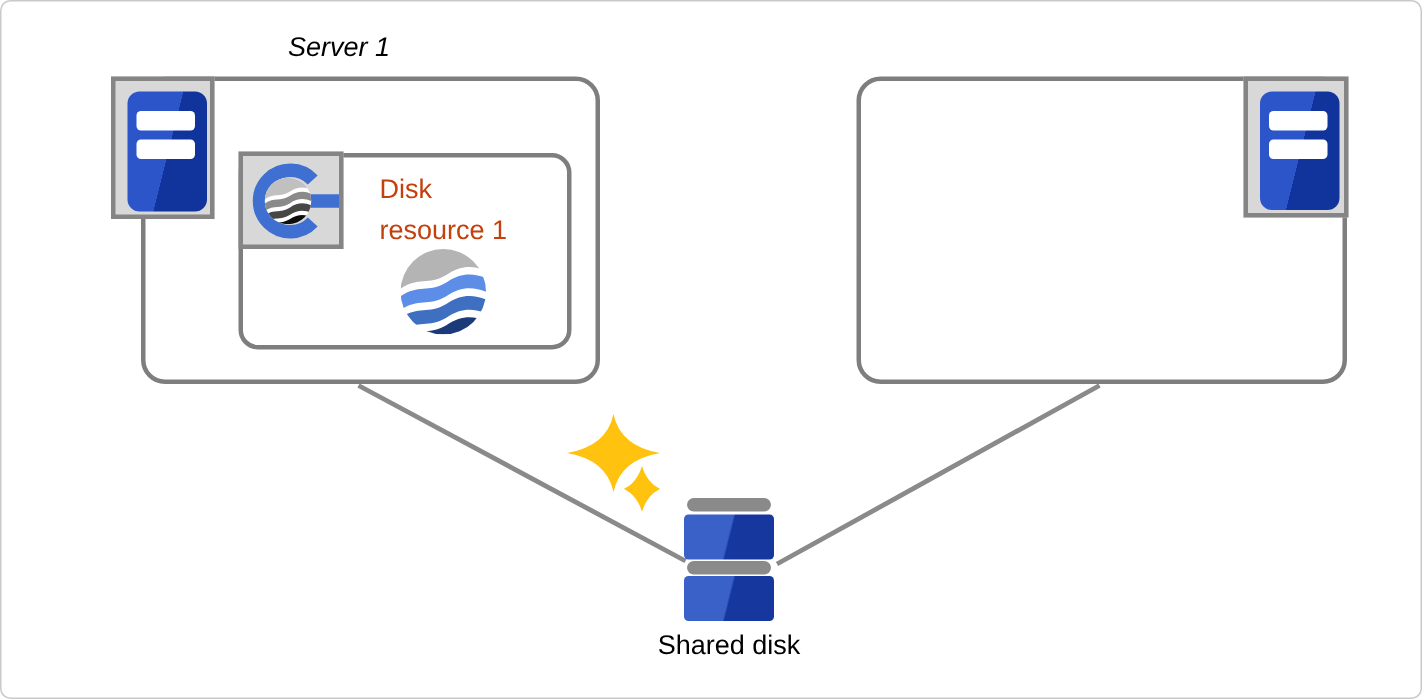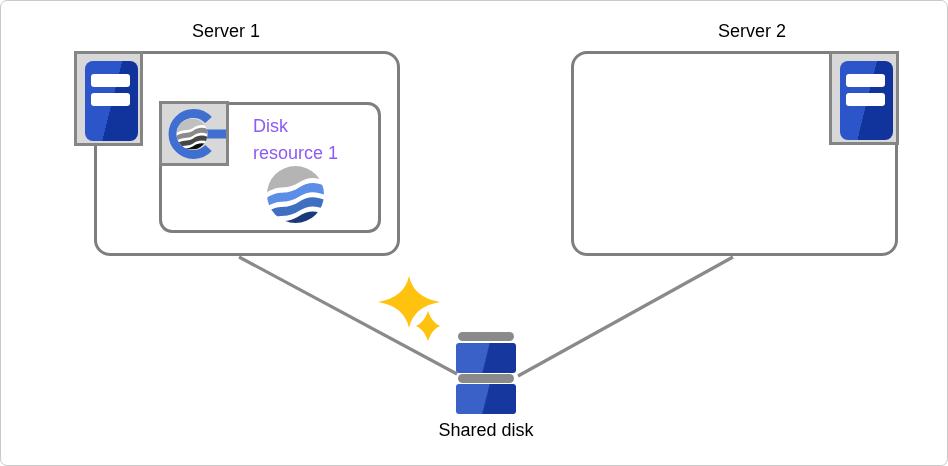--- a/index.html
+++ b/index.html
@@ -43,21 +43,21 @@
   .disk-body{
     position:absolute;left:0;width:60px;height:30px;border-radius:3px;
     background:linear-gradient(104deg,#3a61c8 49%,#16379e 51%);
   }
   .cap1{top:1px;} .body1{top:12px;} .cap2{top:43px;} .body2{top:53px;}
   .lines-svg,.spark-svg{position:absolute;left:0;top:0;z-index:3;pointer-events:none;}
   .spark-svg{z-index:5;}
   .globe-svg{position:absolute;left:266px;top:165px;z-index:4;}
   .disk-res-label{
     position:absolute;left:252px;top:112px;width:108px;font-size:18px;
-    line-height:27px;color:#8b5cf6;text-align:left;white-space:normal;z-index:6;
+    line-height:27px;color:#c2410c;text-align:left;white-space:normal;z-index:6;
   }
 </style>
 </head>
 <body>
 
 <div class="canvas">
 
   <div class="box" style="left:93px;top:50px;width:306px;height:205px;"></div>
   <div class="box" style="left:570px;top:50px;width:327px;height:205px;"></div>
 
@@ -123,18 +123,17 @@
     <path transform="translate(427,325)" d="M0 -19 Q3.5 -3.5 15 0 Q3.5 3.5 0 19 Q-3.5 3.5 -15 0 Q-3.5 -3.5 0 -19 Z" fill="#ffc20e" stroke="#ffffff" stroke-width="2"></path>
   </svg>
 
   <div class="disk">
     <div class="disk-cap cap1"></div>
     <div class="disk-body body1"></div>
     <div class="disk-cap cap2"></div>
     <div class="disk-body body2"></div>
   </div>
 
-  <div class="label" style="left:160px;top:20px;width:130px;">Server 1</div>
-  <div class="label" style="left:686px;top:20px;width:130px;">Server 2</div>
+  <div class="label" style="left:160px;top:20px;width:130px;font-style:italic;">Server 1</div>
   <div class="disk-res-label">Disk resource 1</div>
   <div class="label" style="left:420px;top:419px;width:130px;">Shared disk</div>
 
 </div>
 
 </body></html>

